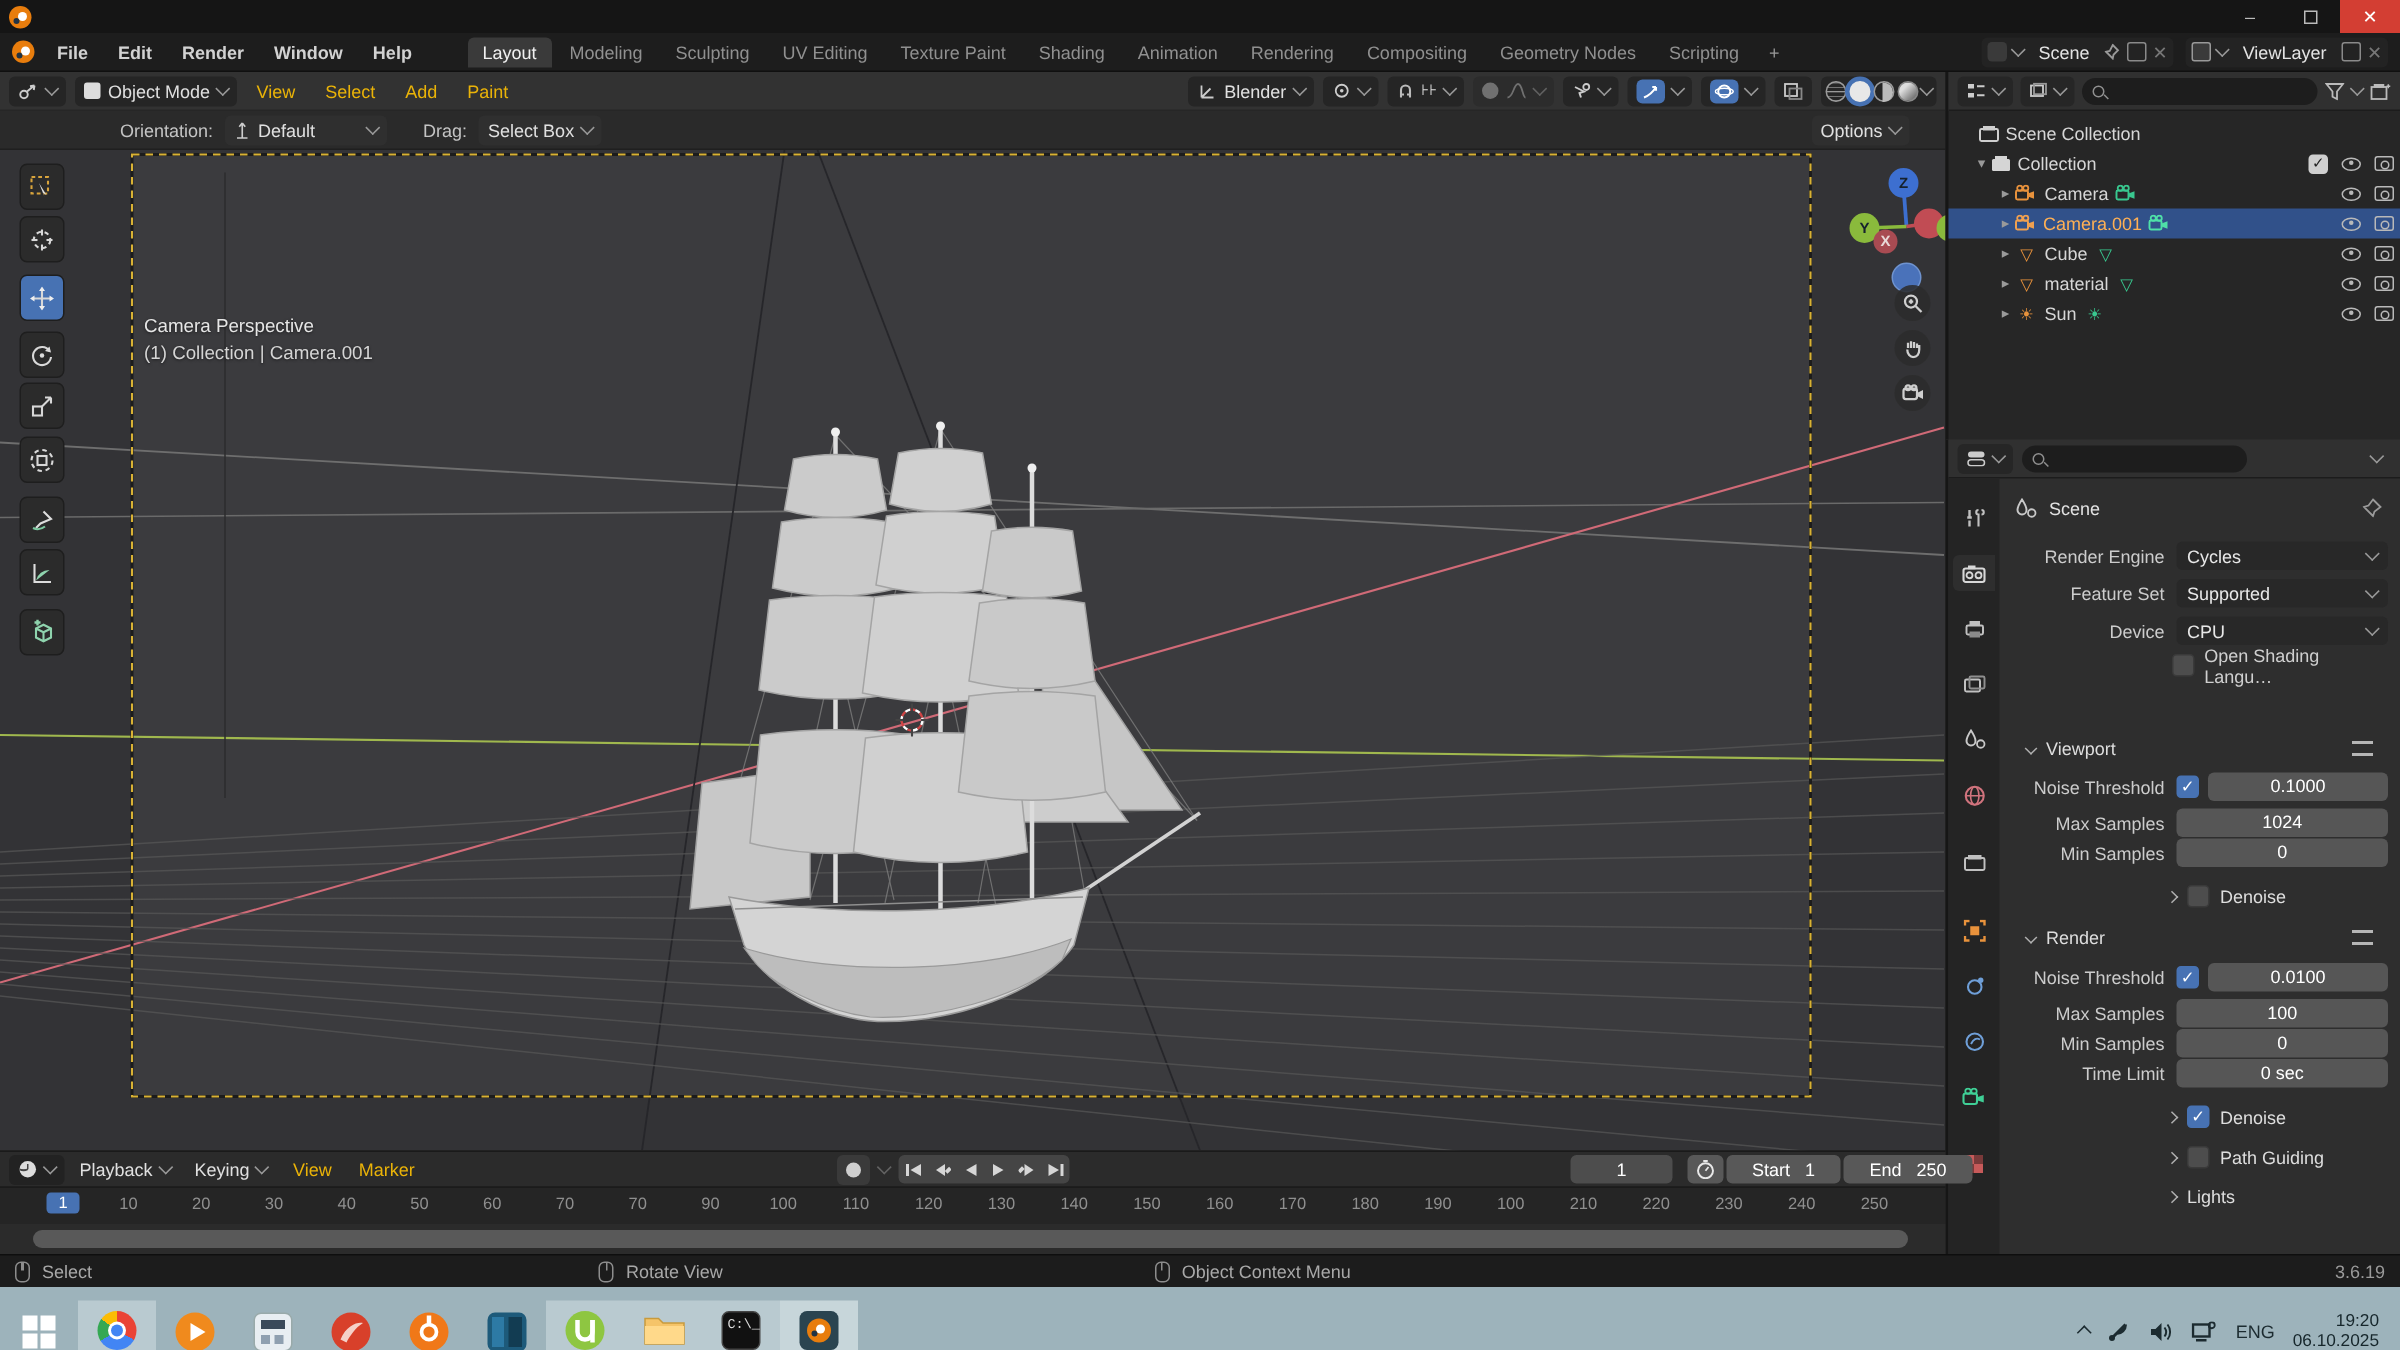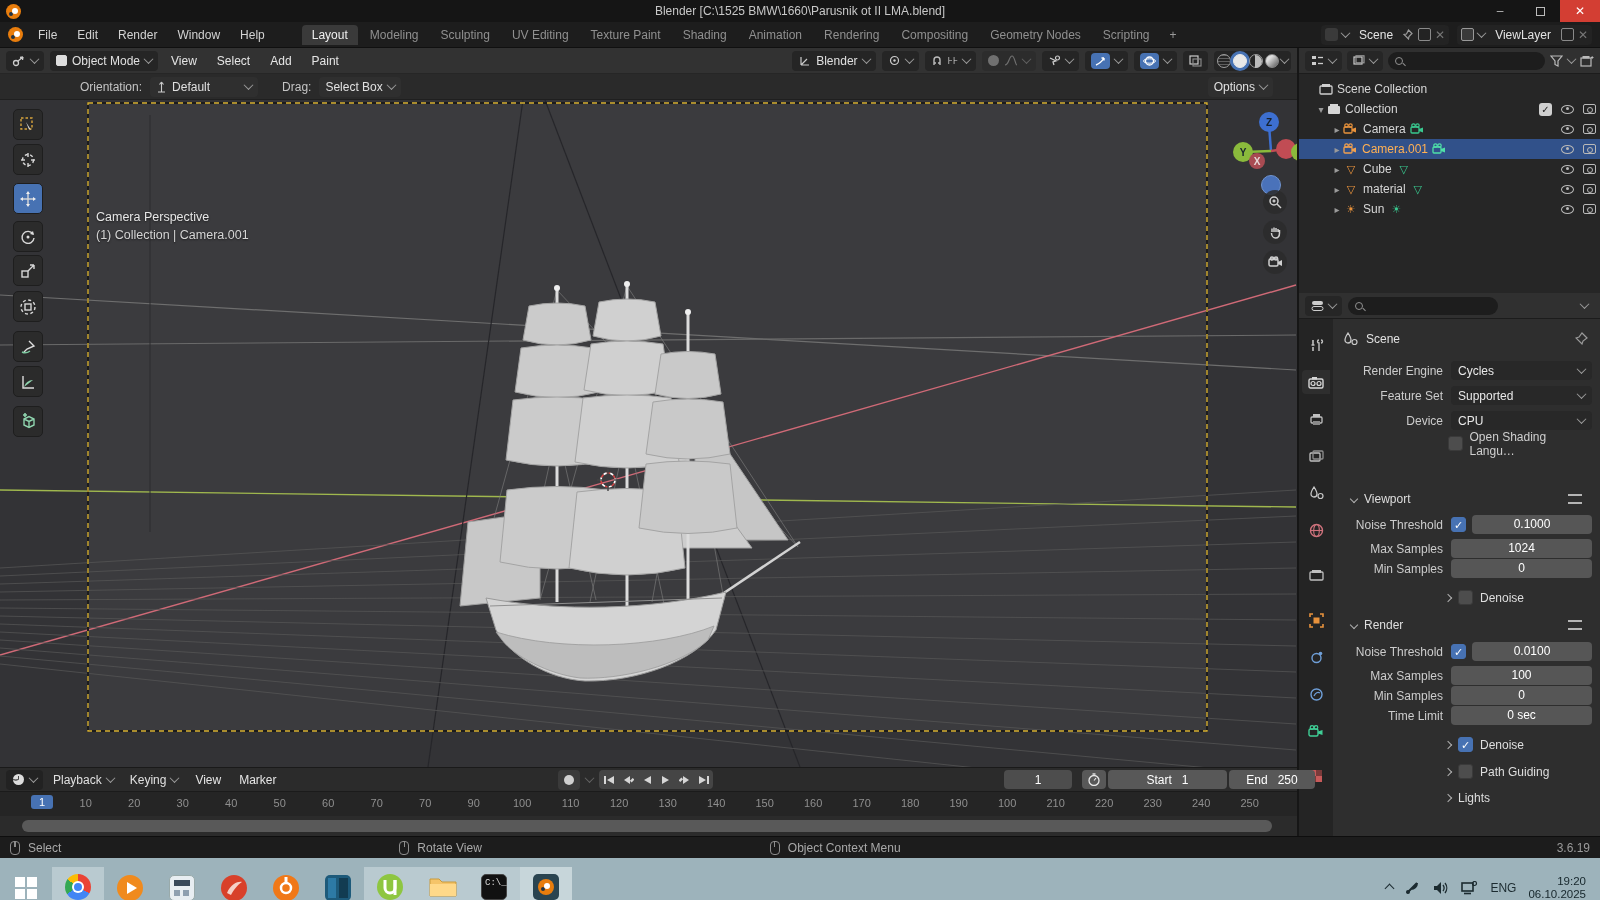--- a/index.html
+++ b/index.html
@@ -13,36 +13,36 @@
   #titlebar { left:0; top:0; width:1600px; height:22px; background:#151515; display:flex; align-items:center; }
   #titlebar .title { position:absolute; left:0; right:0; text-align:center; color:#c8c8c8; font-size:12px; }
   .winbtn { width:40px; height:22px; display:flex; align-items:center; justify-content:center; color:#bbb; }
   #btn-close { background:#d33e33; color:#fff; }
   .blender-logo { width:15px; height:15px; position:relative; display:inline-block; }
   .blender-logo:before { content:""; position:absolute; inset:0; border-radius:50%; background:#e87d0d; }
   .blender-logo:after { content:""; position:absolute; left:6px; top:4px; width:6px; height:6px; border-radius:50%; background:#fff; box-shadow:-4px 3px 0 -1px #234; }
 
   
   #menubar { left:0; top:22px; width:1600px; height:26px; background:#1d1d1d; display:flex; align-items:center; gap:2px; border-bottom:1px solid #101010; }
-  .menu-item { padding:3px 9px; color:#d2d2d2; border-radius:4px; }
+  .menu-item { padding:3px 9px; color:#d2d2d2; border-radius:4px;font-weight:bold; }
   .ws-tab { padding:3px 10px; color:#909090; border-radius:4px 4px 0 0; }
   .ws-tab.active { background:#3a3a3a; color:#f0f0f0; }
   .plus { color:#9a9a9a; padding:0 8px; }
   .idblock { display:flex; align-items:center; background:#232323; border-radius:4px; height:20px; padding:0 4px; gap:4px; }
   .idblock .name { color:#e3e3e3; padding:0 6px; }
   .mini-ico { width:13px; height:13px; display:inline-block; position:relative; }
   .chev { width:7px; height:7px; border-right:1.4px solid #9a9a9a; border-bottom:1.4px solid #9a9a9a; transform:rotate(45deg) translate(-1px,-1px); display:inline-block; }
   .chev.up { transform:rotate(-135deg); }
 
   
   #vp-header { left:0; top:48px; width:1297px; height:26px; background:#323232; display:flex; align-items:center; gap:6px; padding:0 6px; border-bottom:1px solid #262626; }
   #tool-settings { left:0; top:74px; width:1297px; height:26px; background:#2a2a2a; display:flex; align-items:center; gap:8px; padding:0 10px; border-bottom:1px solid #1f1f1f; }
   .pill { background:#252525; border-radius:4px; height:20px; display:flex; align-items:center; padding:0 6px; gap:5px; color:#e0e0e0; }
   .pill.blue { background:#4772b3; }
-  .hmenu { padding:2px 7px; color:#e5e5e5; }
+  .hmenu { padding:2px 7px; color:#eab308; }
   .shade-group { display:flex; background:#252525; border-radius:4px; height:20px; align-items:center; padding:0 3px; gap:2px; }
   .sphere { width:14px; height:14px; border-radius:50%; border:1.3px solid #9c9c9c; position:relative; }
   .sphere.solid { background:#e8e8e8; border-color:#e8e8e8; }
   .sphere.sel { box-shadow:0 0 0 3px #4772b3; }
   .sphere.material:after { content:""; position:absolute; right:0; top:0; width:7px; height:13px; border-radius:0 7px 7px 0; background:#bbb; }
   .sphere.rendered { background:linear-gradient(135deg,#ddd 30%,#555); border-color:#888; }
 
   
   #viewport { left:0; top:100px; width:1297px; height:667px; background:#333336; }
   #vp-label { left:96px; top:108px; color:#e6e6e6; font-size:12.5px; line-height:18px; text-shadow:0 1px 2px #0008; }
@@ -127,21 +127,20 @@
   #tray { margin-left:auto; display:flex; align-items:center; gap:12px; padding-right:14px; color:#1c2b30; }
   #clock { text-align:right; font-size:11.5px; line-height:13px; color:#16262b; }
 </style>
 </head>
 <body>
 
 <div id="app">
 
   <div id="titlebar" class="abs">
     <span class="blender-logo" style="margin-left:6px"></span>
-    <span class="title">Blender [C:\1525 BMW\1660\Parusnik ot II LMA.blend]</span>
     <span style="margin-left:auto; display:flex">
       <span class="winbtn">–</span>
       <span class="winbtn">
           <span style="width:9px;height:9px;border:1.3px solid #bbb;display:inline-block"></span>
         </span>
       <span class="winbtn" id="btn-close">✕</span>
     </span>
   </div>
 
   <div id="menubar" class="abs">
@@ -888,21 +887,21 @@
 
   <div id="frame-fields">
     <span class="ff" style="width:68px">1</span>
     <span class="ff grey" style="width:24px;margin-left:8px">
       <svg width="12" height="13">
           <circle cx="6" cy="7.5" r="5" fill="none" stroke="#e8e8e8" stroke-width="1.3"></circle>
           <line x1="6" y1="7.5" x2="8" y2="5" stroke="#e8e8e8" stroke-width="1.2"></line>
           <line x1="4.5" y1="1" x2="7.5" y2="1" stroke="#e8e8e8" stroke-width="1.4"></line>
         </svg>
     </span>
-    <span class="ff grey" style="width:119px; gap:10px">
+    <span class="ff grey" style="width:76px; gap:10px">
       <span>Start</span>
         <span>1</span>
     </span>
     <span class="ff grey" style="width:86px; gap:10px">
       <span>End</span>
         <span>250</span>
     </span>
   </div>
 
   <div id="ruler">

